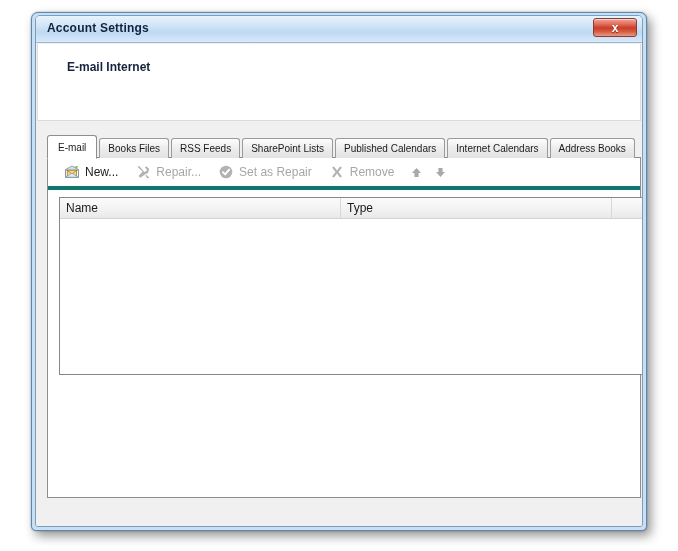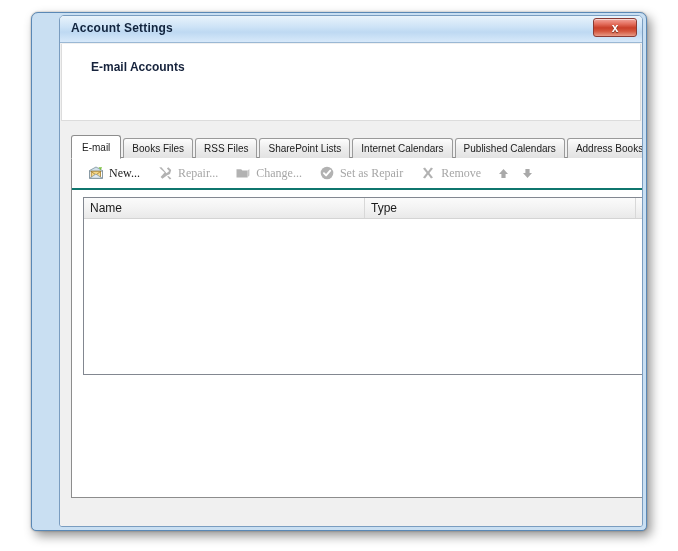--- a/index.html
+++ b/index.html
@@ -39,21 +39,20 @@
     position: absolute;
     left: 3px;
     top: 2px;
     right: 3px;
     bottom: 3px;
     border: 1px solid #7a9dc0;
     border-radius: 5px 5px 3px 3px;
     background: #f0f0f0;
     box-sizing: border-box;
     overflow: hidden;
-    margin-left: 24px;
   }
 
   
   .titlebar {
     position: absolute;
     left: 0;
     top: 0;
     width: 100%;
     height: 27px;
     background: linear-gradient(to bottom,
@@ -195,26 +194,25 @@
     z-index: 2;
   }
 
   
   .toolbar {
     position: absolute;
     left: 0;
     top: 0;
     right: 0;
     height: 32px;
-    border-bottom: 2px solid #0f766e;
+    border-bottom: 4px solid #0f766e;
     box-sizing: border-box;
     display: flex;
     align-items: center;
     padding-left: 10px;
-    font-family: Liberation Serif, serif;
   }
   .tb-item {
     display: flex;
     align-items: center;
     height: 24px;
     padding: 0 5px;
     margin-right: 6px;
     font-size: 12px;
     color: #1b1b1b;
     cursor: pointer;
@@ -313,30 +311,30 @@
       <div class="titlebar">
         <div class="title-text">Account Settings</div>
         <div class="close-btn">
           <div class="x-glyph">x</div>
         </div>
       </div>
 
       <div class="client">
 
         <div class="header-band">
-          <div class="header-title">E-mail Accounts</div>
+          <div class="header-title">E-mail Internet</div>
         </div>
 
         <div class="tabstrip">
           <div class="tab active"><span>E-mail</span></div>
           <div class="tab"><span>Books Files</span></div>
-          <div class="tab"><span>RSS Files</span></div>
+          <div class="tab"><span>RSS Feeds</span></div>
           <div class="tab"><span>SharePoint Lists</span></div>
+          <div class="tab"><span>Published Calendars</span></div>
           <div class="tab"><span>Internet Calendars</span></div>
-          <div class="tab"><span>Published Calendars</span></div>
           <div class="tab"><span>Address Books</span></div>
         </div>
 
         <div class="tabpanel">
 
           <div class="toolbar">
 
             <div class="tb-item">
               <span class="tb-ico">
                 <svg width="18" height="16" viewBox="0 0 18 16">
@@ -354,29 +352,20 @@
             <div class="tb-item disabled">
               <span class="tb-ico">
                 <svg width="18" height="16" viewBox="0 0 18 16">
                   <path d="M3.2 2.6 L5.4 2.2 L10.6 8.3 L13.2 5.9 L10.9 3.6 L12.3 2.3 L15.2 5.1 L14.0 9.0 L11.2 10.2 L6.4 13.8 L4.6 12.0 L8.6 7.4 Z" fill="#b2b2b2"></path>
                   <path d="M12.4 11.0 L15.4 13.6 L13.8 14.6 L11.2 11.6 Z" fill="#b2b2b2"></path>
                 </svg>
               </span>
               <span class="tb-label">Repair...</span>
             </div>
 
-            <div class="tb-item disabled">
-              <span class="tb-ico">
-                <svg width="18" height="16" viewBox="0 0 18 16">
-                  <path d="M2.5 4.2 L7.2 4.2 L8.4 5.6 L13.6 5.6 L13.6 12.4 L2.5 12.4 Z" fill="#b2b2b2"></path>
-                  <path d="M13.6 5.6 L15.4 4.0 L15.4 10.6 L13.6 12.2 Z" fill="#c7c7c7"></path>
-                </svg>
-              </span>
-              <span class="tb-label">Change...</span>
-            </div>
 
             <div class="tb-item disabled">
               <span class="tb-ico">
                 <svg width="18" height="16" viewBox="0 0 18 16">
                   <circle cx="9" cy="8" r="6.3" fill="#b2b2b2"></circle>
                   <path d="M5.9 8.2 L8.1 10.4 L12.2 5.6" fill="none" stroke="#ffffff" stroke-width="1.9" stroke-linecap="round" stroke-linejoin="round"></path>
                 </svg>
               </span>
               <span class="tb-label">Set as Repair</span>
             </div>

